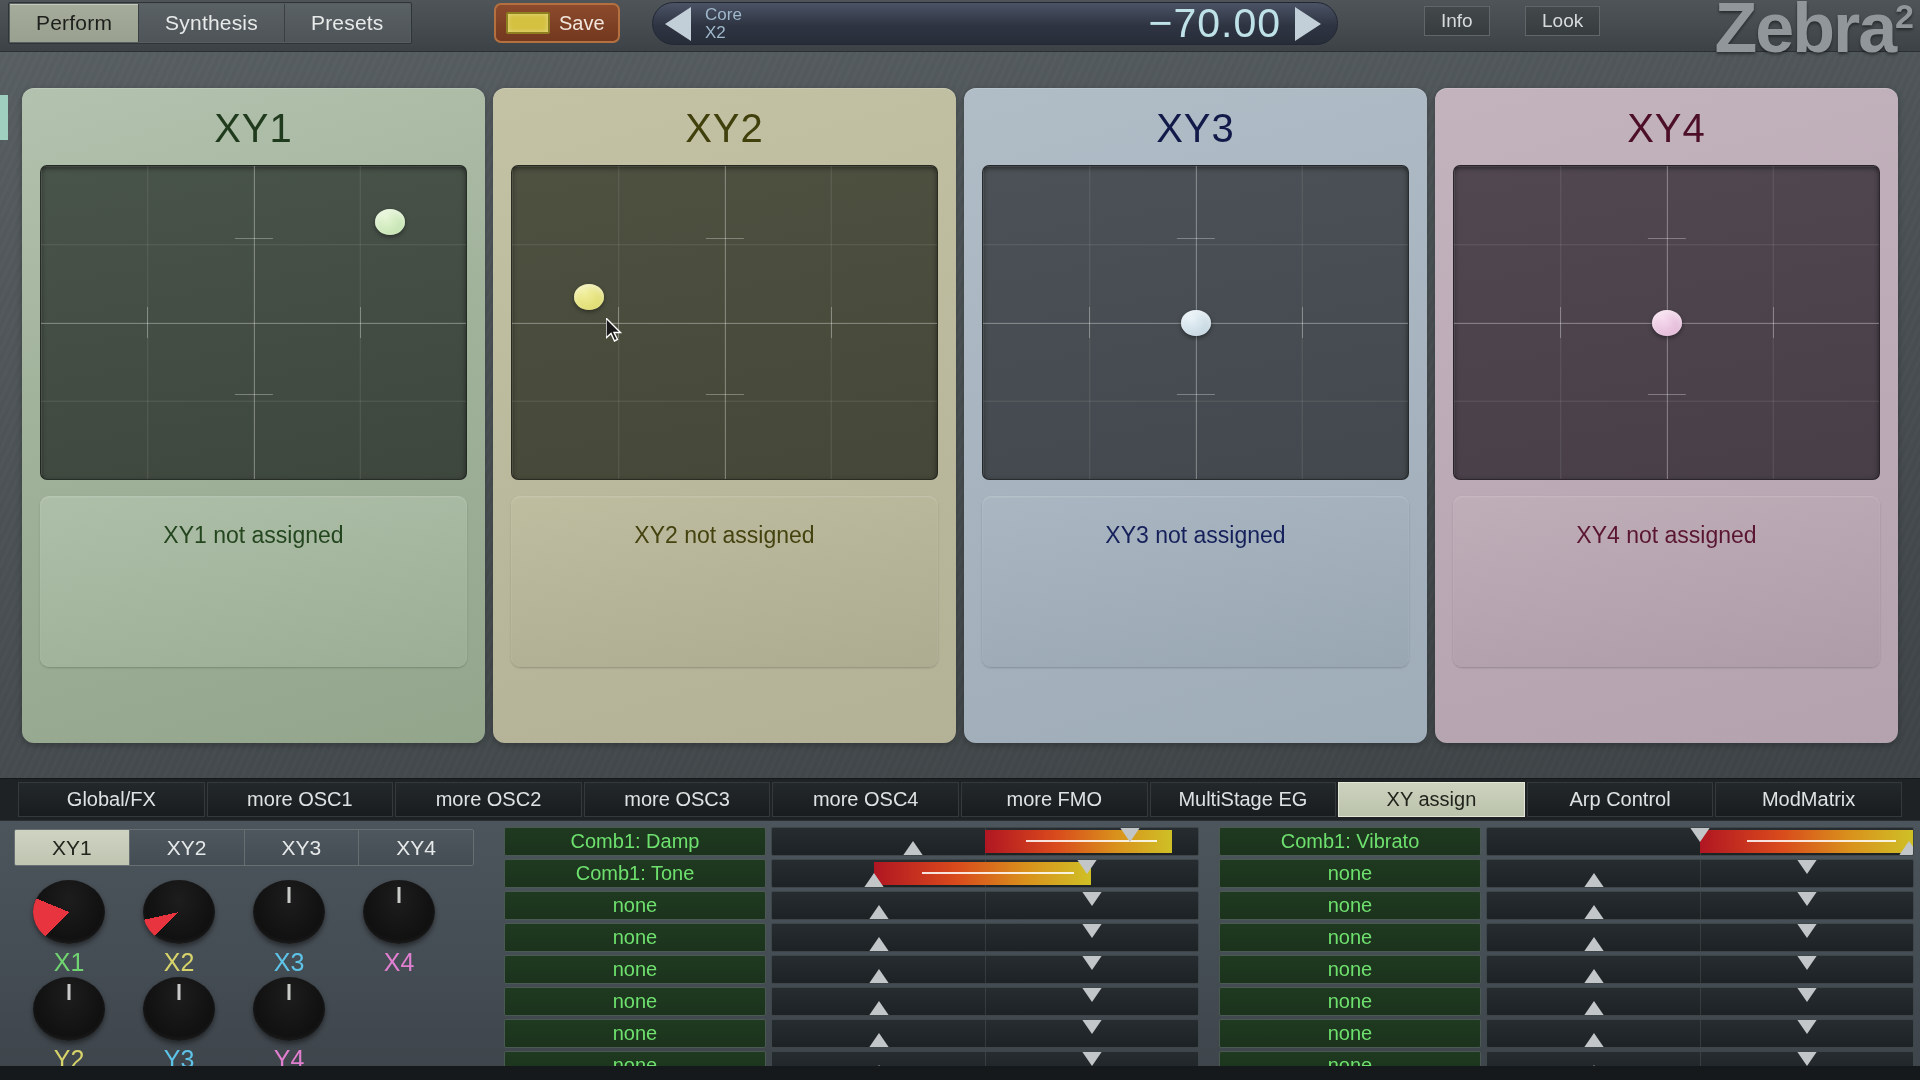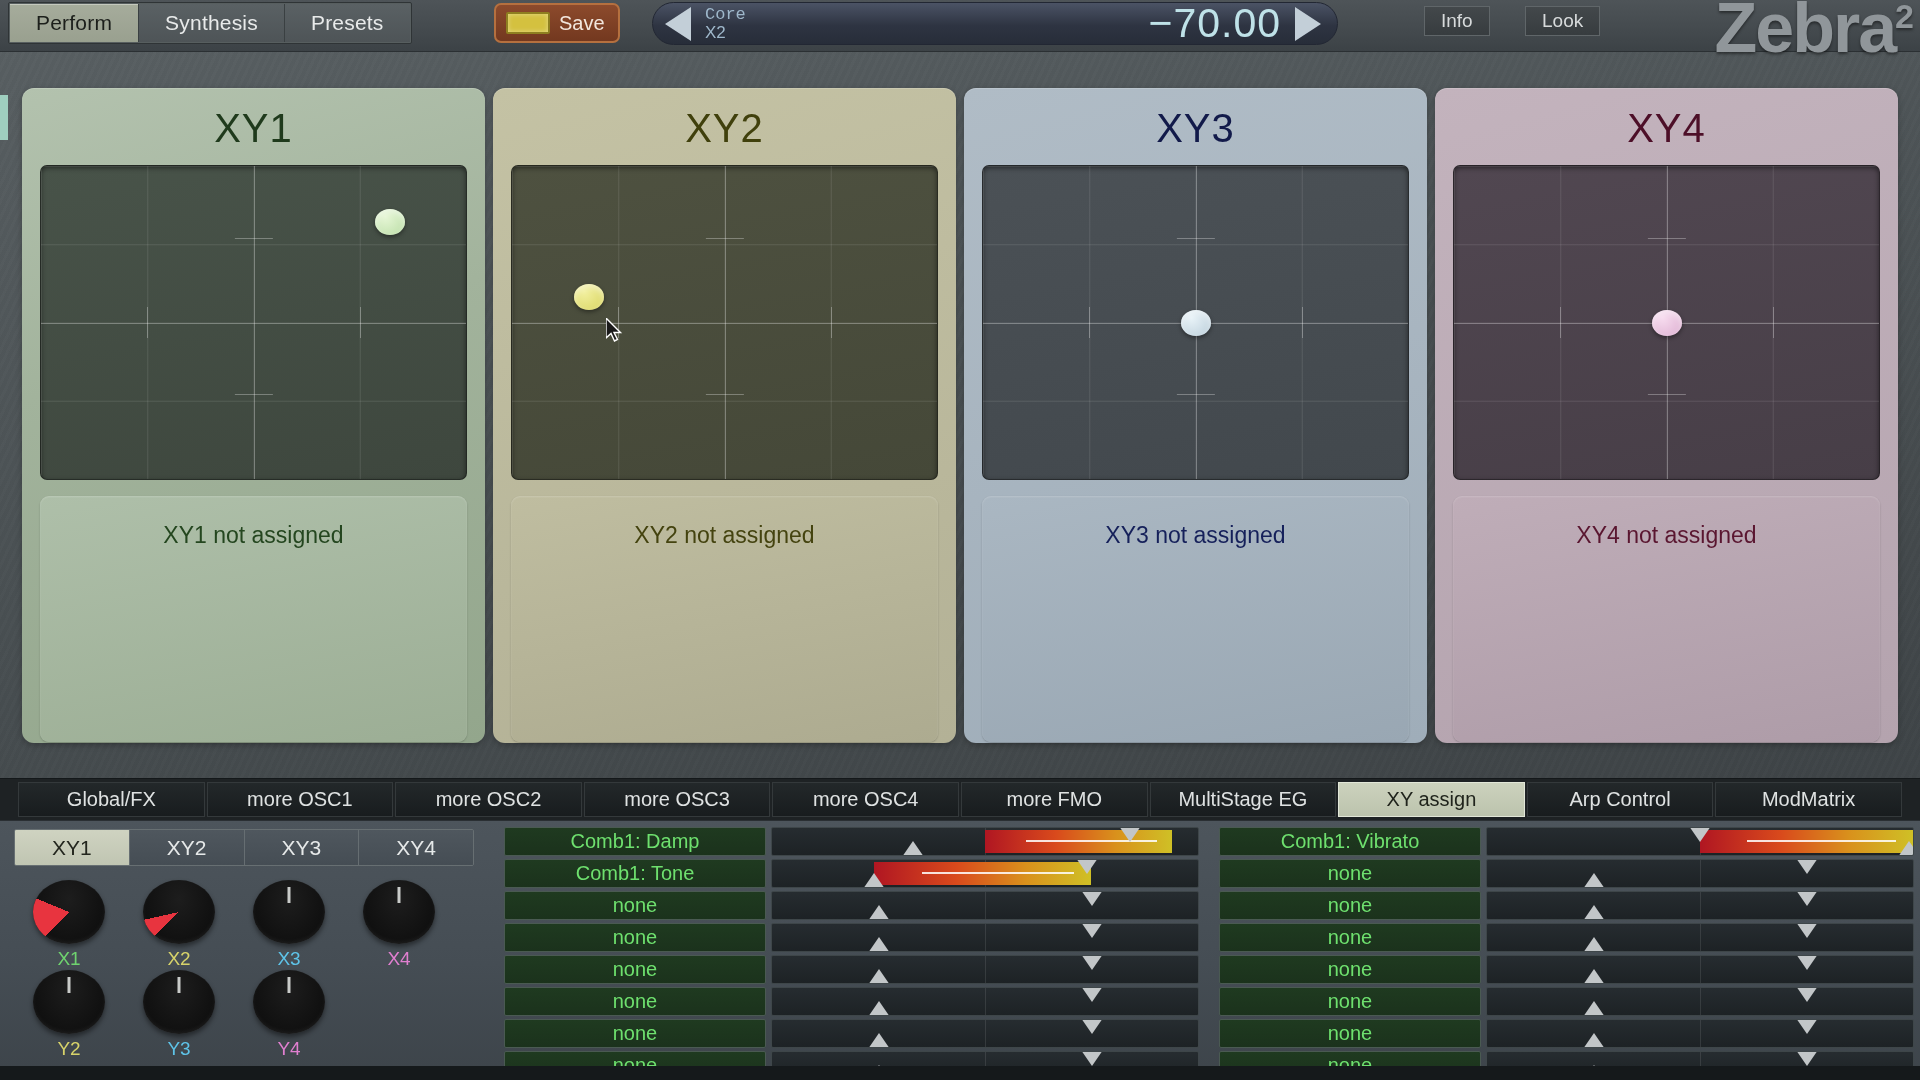--- a/index.html
+++ b/index.html
@@ -84,21 +84,21 @@
   #strip-prev {
     width: 0; height: 0; margin-left: 12px;
     border-top: 17px solid transparent;
     border-bottom: 17px solid transparent;
     border-right: 26px solid #c3cfd8;
     cursor: default;
   }
   #strip-labels {
     margin-left: 14px; line-height: 1.05;
   }
-  #strip-name { font-size: 17px; color: #9fb8cb; font-family: Liberation Mono, monospace; }
+  #strip-name { font-size: 17px; color: #9fb8cb; }
   #strip-sub  { font-size: 17px; color: #9fb8cb; }
   #strip-value {
     flex: 1; text-align: right;
     font-size: 41px; color: #bfe2e8;
     letter-spacing: 1px;
     padding-right: 14px;
   }
   #strip-next {
     width: 0; height: 0; margin-right: 16px;
     border-top: 17px solid transparent;
@@ -178,21 +178,21 @@
   .xy-ball {
     position: absolute;
     width: 30px; height: 26px;
     border-radius: 50%;
     transform: translate(-50%, -50%);
     box-shadow: 0 2px 4px rgba(0,0,0,0.4), inset 0 3px 6px rgba(255,255,255,0.55);
   }
   .xy-assign {
     position: relative;
     margin-top: 16px;
-    width: 100%; height: 246px;
+    width: 100%; height: 171px;
     border-radius: 9px;
     box-shadow: inset 0 1px 2px rgba(255,255,255,0.18), 0 1px 2px rgba(0,0,0,0.2);
     display: flex; justify-content: center;
     padding-top: 26px;
     font-size: 23px;
   }
 
   
   .p1 { background: linear-gradient(165deg, #b3c2ae 0%, #a2b39c 40%, #93a68c 100%); }
   .p1 .xy-title { color: #1f3a1c; }
@@ -286,21 +286,21 @@
     box-shadow: 0 3px 5px rgba(0,0,0,0.45), inset 0 -2px 4px rgba(255,255,255,0.06);
     overflow: hidden;
   }
   .knob-arc { position: absolute; inset: 0; }
   .knob-line {
     position: absolute; left: 50%; top: 7px;
     width: 3px; height: 16px;
     background: #c9cbc9;
     transform: translateX(-50%);
   }
-  .knob-label { margin-top: 4px; font-size: 19px; }
+  .knob-label { margin-top: 4px; font-size: 25px; }
 
   #mod-section { flex: 1; display: flex; padding: 6px 6px 0 4px; gap: 20px; }
   .mod-col { flex: 1; display: flex; flex-direction: column; gap: 3px; }
   .mod-row { display: flex; height: 30px; gap: 5px; }
   .mod-name {
     width: 262px;
     display: flex; align-items: center; justify-content: center;
     font-size: 20px; color: #6ee06e;
     background: linear-gradient(180deg, #1f3a20 0%, #16291700 100%), #1b321c;
     border: 1px solid #4a5a52;

